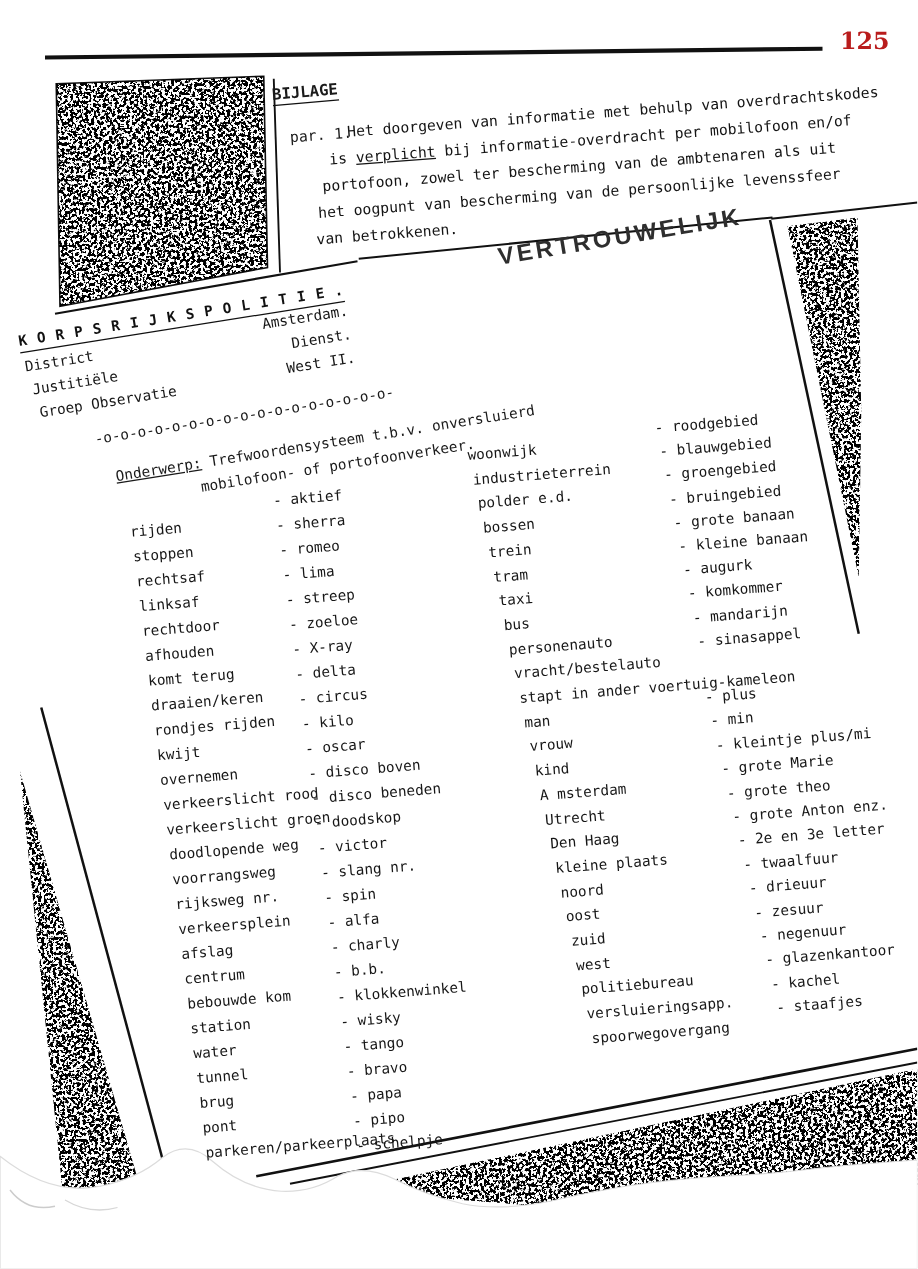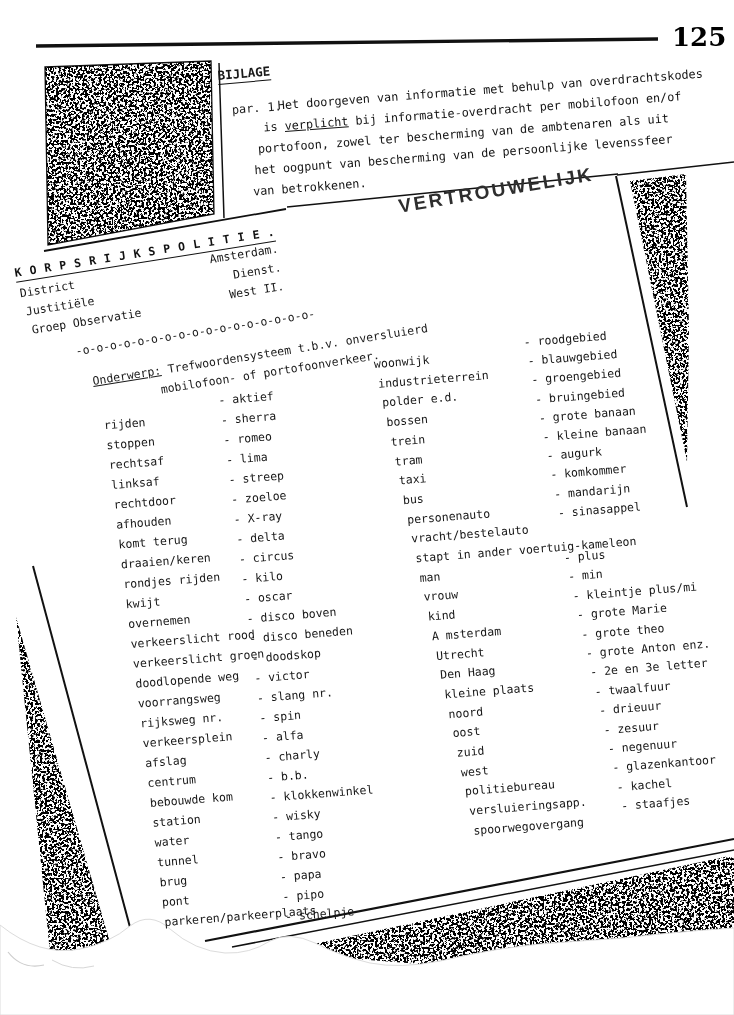--- a/index.html
+++ b/index.html
@@ -2,21 +2,21 @@
 <html><head>
 <meta charset="utf-8">
 <style>
   html,body{margin:0;padding:0;background:#ffffff;}
   #page{position:relative;width:734px;height:1015px;background:#ffffff;overflow:hidden;
         font-family:"DejaVu Sans Mono",monospace;color:#1a1a1a;}
   #bg{position:absolute;left:0;top:0;z-index:0;}
   .abs{position:absolute;z-index:2;}
   .mono{font-family:"DejaVu Sans Mono",monospace;}
   
-  #pagenum{left:672px;top:22px;font-family:"DejaVu Serif",serif;font-weight:bold;font-size:26px;color:#000000;}
+  #pagenum{left:672px;top:22px;font-family:"DejaVu Serif",serif;font-weight:bold;font-size:19px;color:#b91c1c;}
   
   #bijlage{left:217px;top:68px;transform:rotate(-5deg);transform-origin:0 0;
            font-size:12.5px;font-weight:bold;border-bottom:1.5px solid #111;padding-bottom:1px;}
   
   #parblock{left:230px;top:97px;transform:rotate(-4.3deg);transform-origin:0 0;width:480px;}
   #parblock .pline{font-size:11.8px;line-height:21px;white-space:nowrap;color:#141414;}
   #par-label{position:absolute;left:1px;top:6px;font-size:11.8px;white-space:nowrap;}
   #par-lines{margin-left:47px;padding-top:2px;}
   .u{text-decoration:underline;}
   

